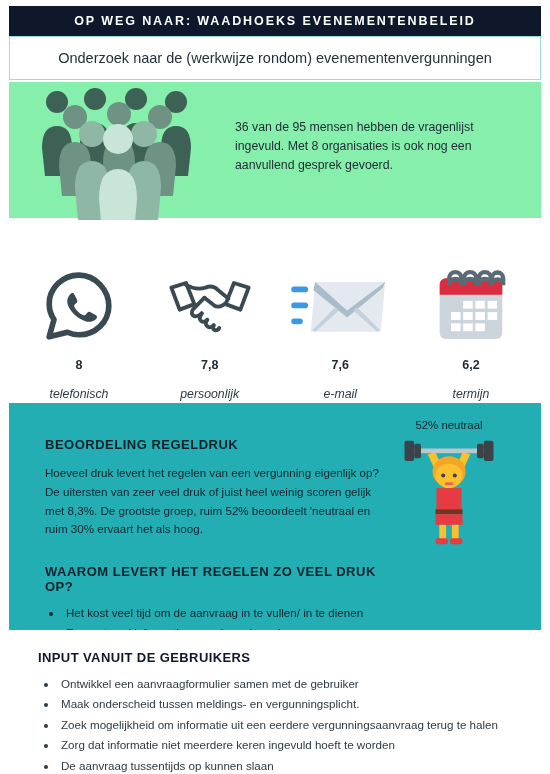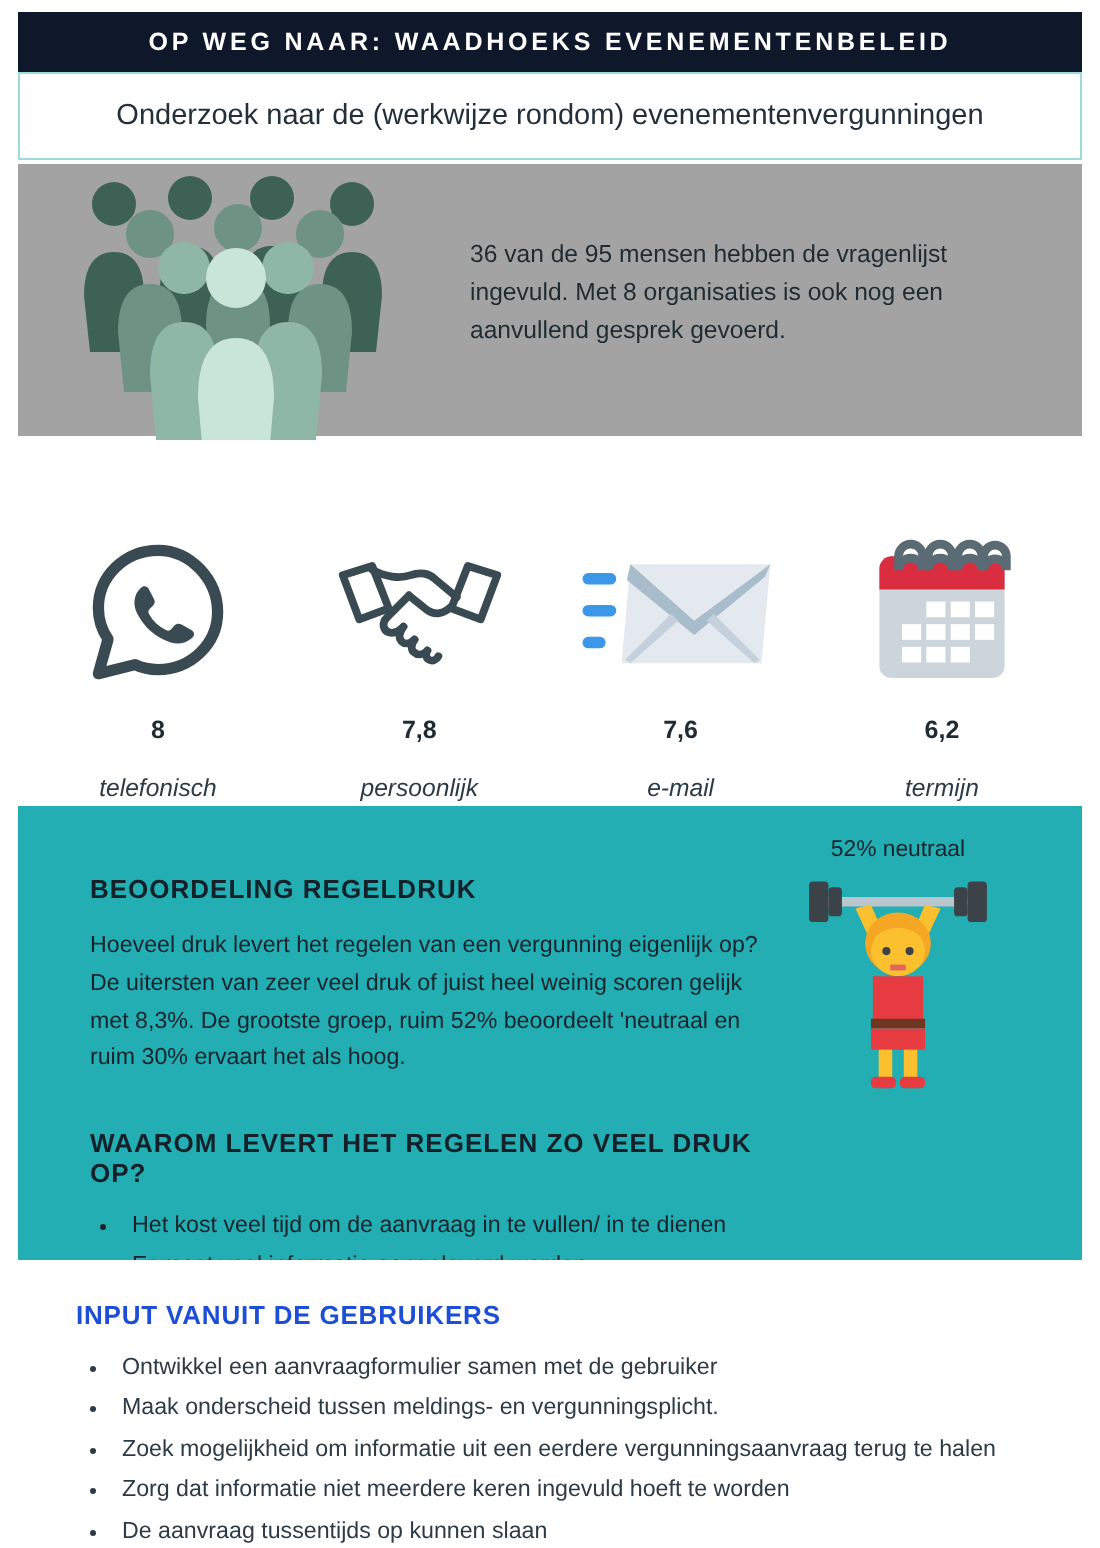--- a/index.html
+++ b/index.html
@@ -59,21 +59,21 @@
     white-space: nowrap;
   }
 
   
   .people-band {
     position: absolute;
     left: 9px;
     top: 82px;
     width: 532px;
     height: 136px;
-    background: #a3a3a3;
+    background: #86efac;
   }
   .people-graphic {
     position: absolute;
     left: 20px;
     top: 4px;
     width: 180px;
     height: 134px;
   }
   .people-copy {
     position: absolute;
@@ -196,21 +196,21 @@
     left: 0;
     top: 630px;
     width: 550px;
     height: 144px;
     background: #ffffff;
   }
   .in-title {
     position: absolute;
     left: 38px;
     top: 20px;
-    color: #1d4ed8;
+    color: #0f172a;
     font-size: 13px;
     font-weight: bold;
     letter-spacing: 0.4px;
   }
   .in-list {
     position: absolute;
     left: 40px;
     top: 44px;
     margin: 0;
     padding-left: 18px;

